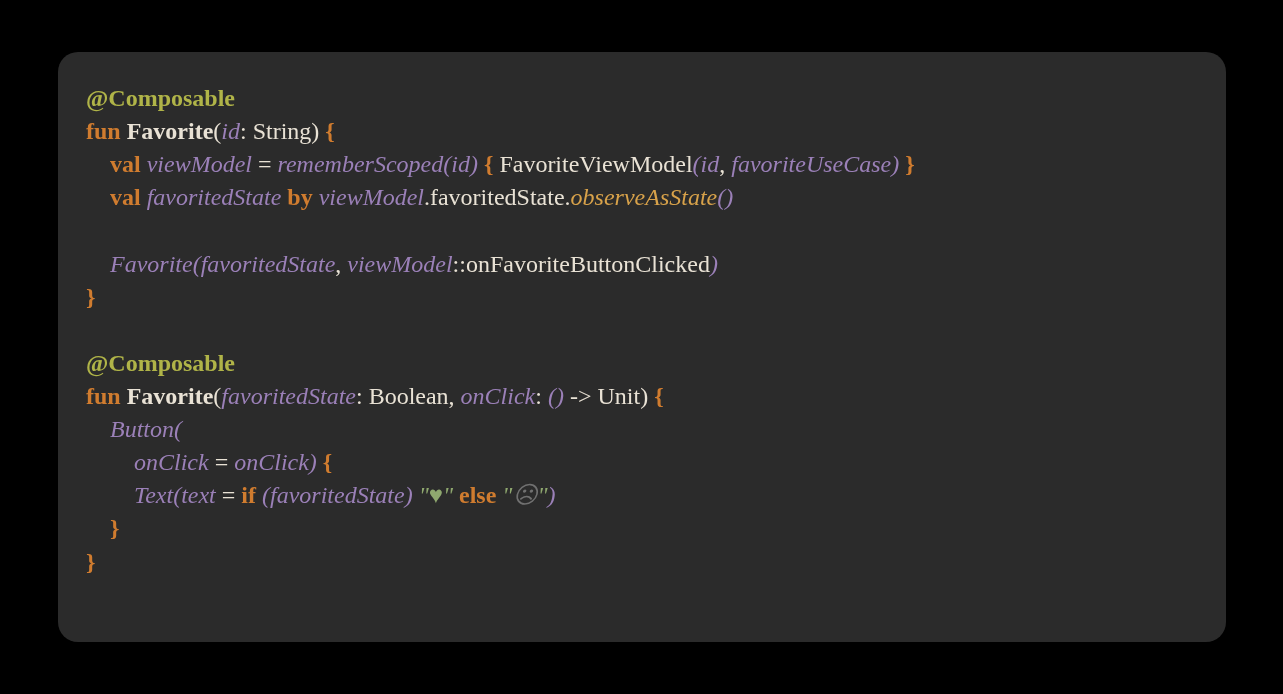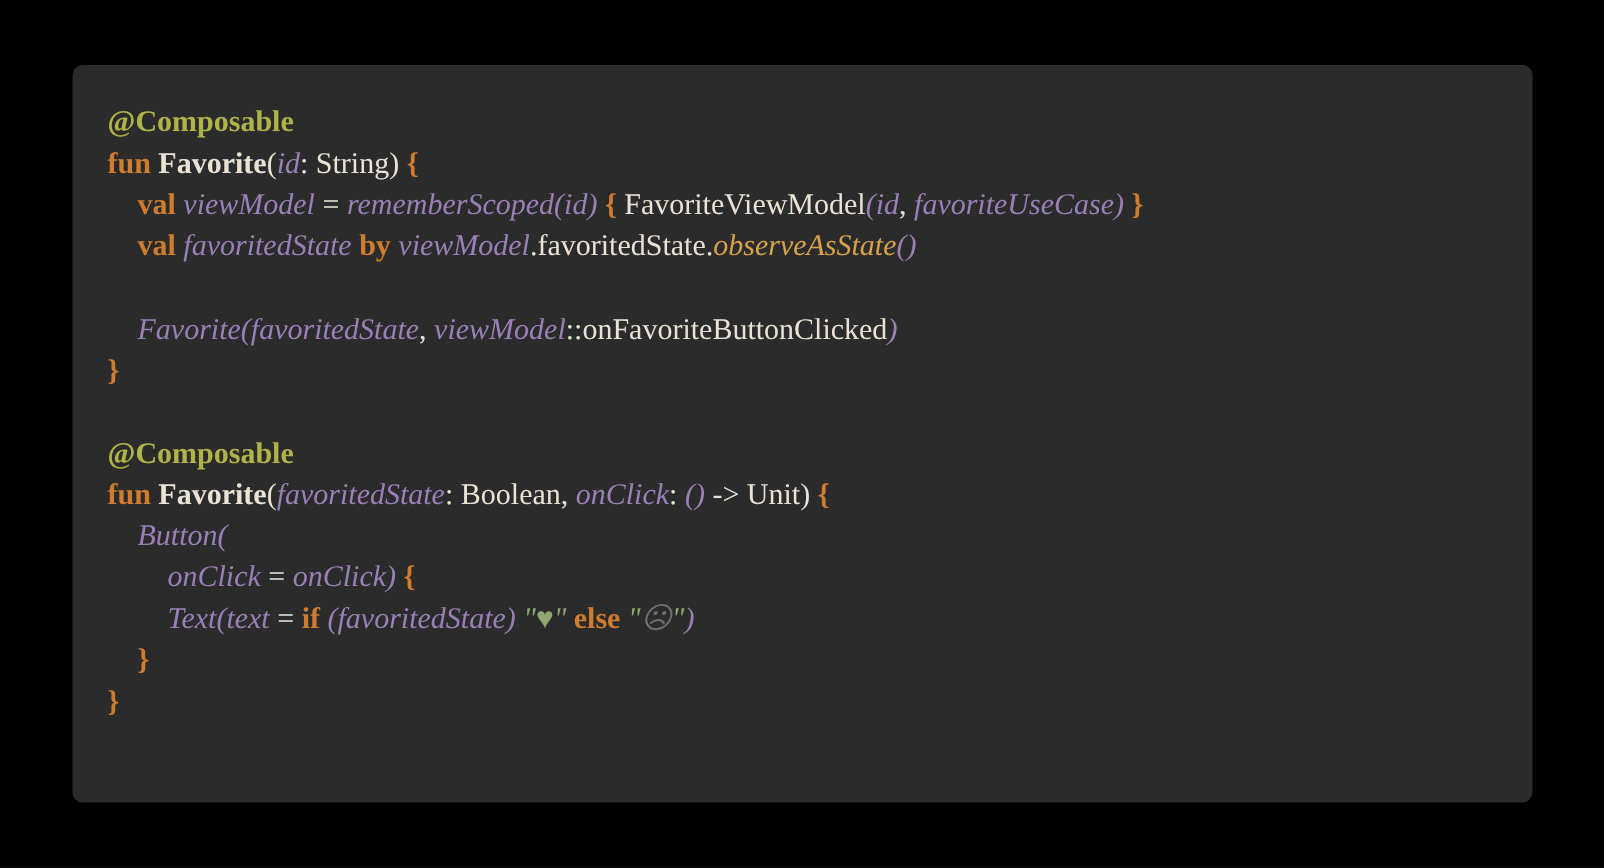--- a/index.html
+++ b/index.html
@@ -10,21 +10,21 @@
     background: #000000;
     overflow: hidden;
   }
   .code-panel {
     position: absolute;
     left: 58px;
     top: 52px;
     width: 1168px;
     height: 590px;
     background: #2b2b2b;
-    border-radius: 8px;
+    border-radius: 20px;
     box-shadow: 0 4px 14px rgba(0,0,0,0.6);
     box-sizing: border-box;
     padding: 30px 28px 30px 28px;
   }
   pre.code {
     margin: 0;
     font-family: Georgia, "Times New Roman", serif;
     font-size: 24px;
     line-height: 1.38;
     white-space: pre;

